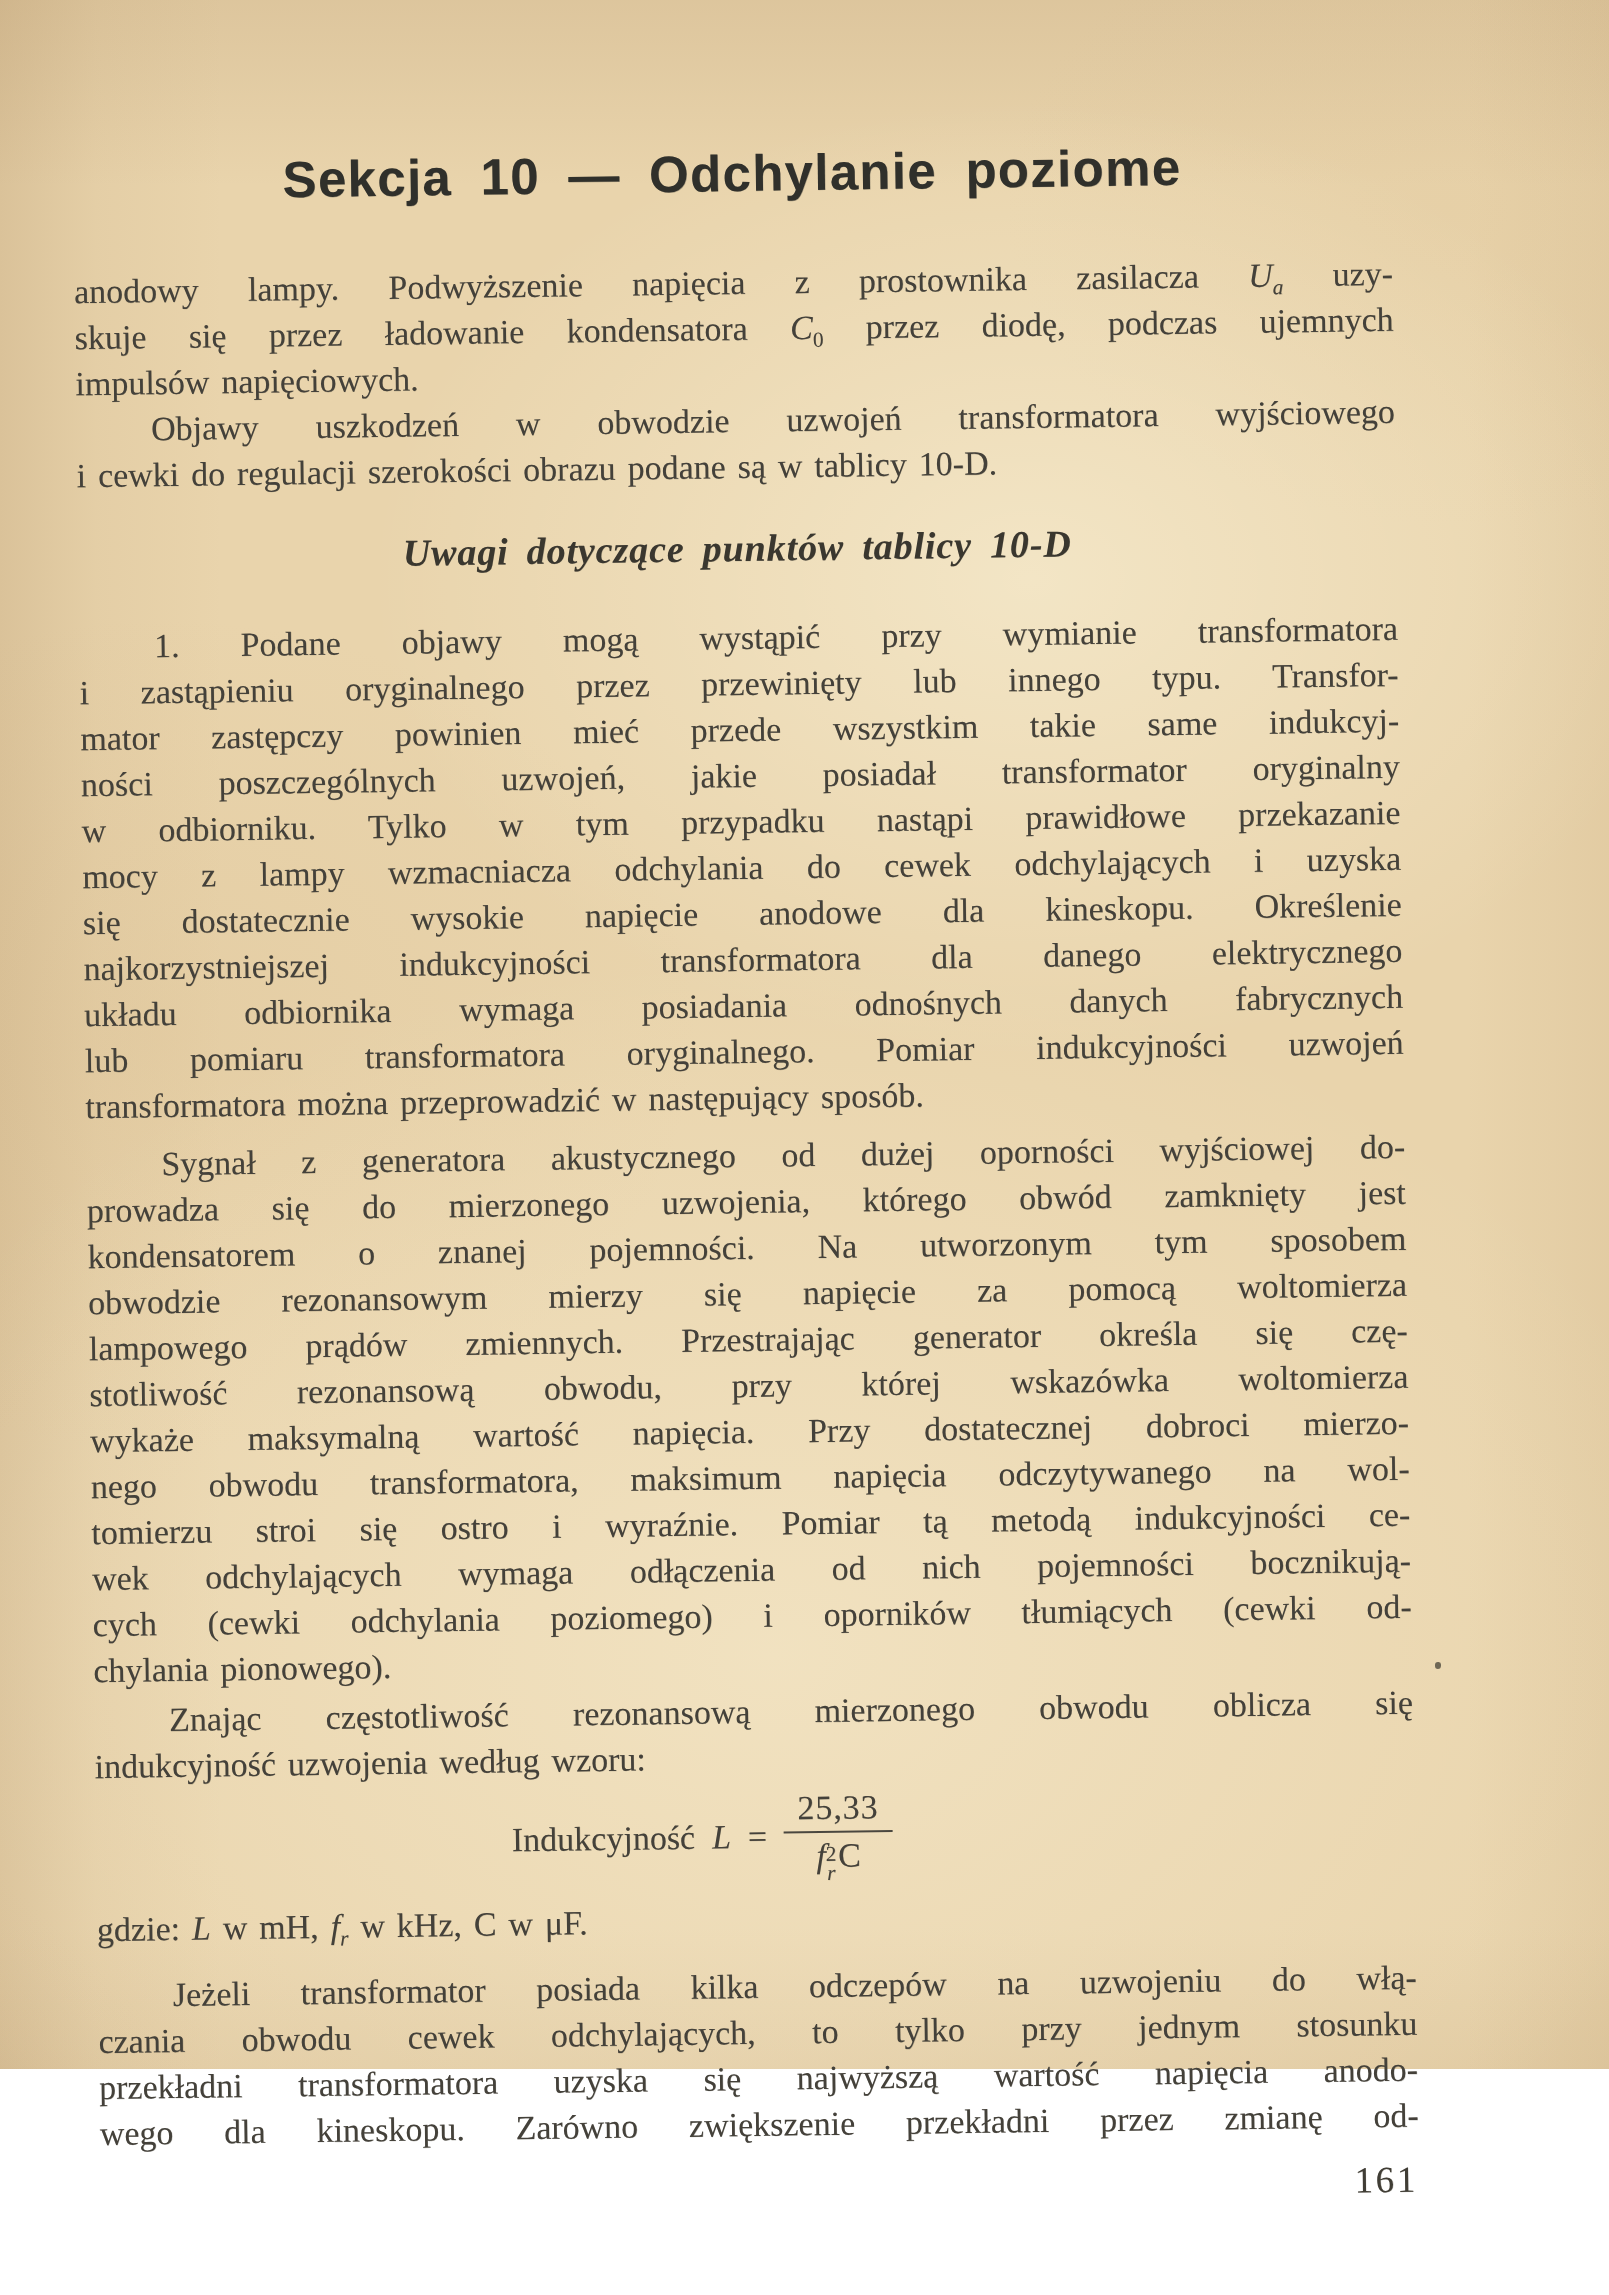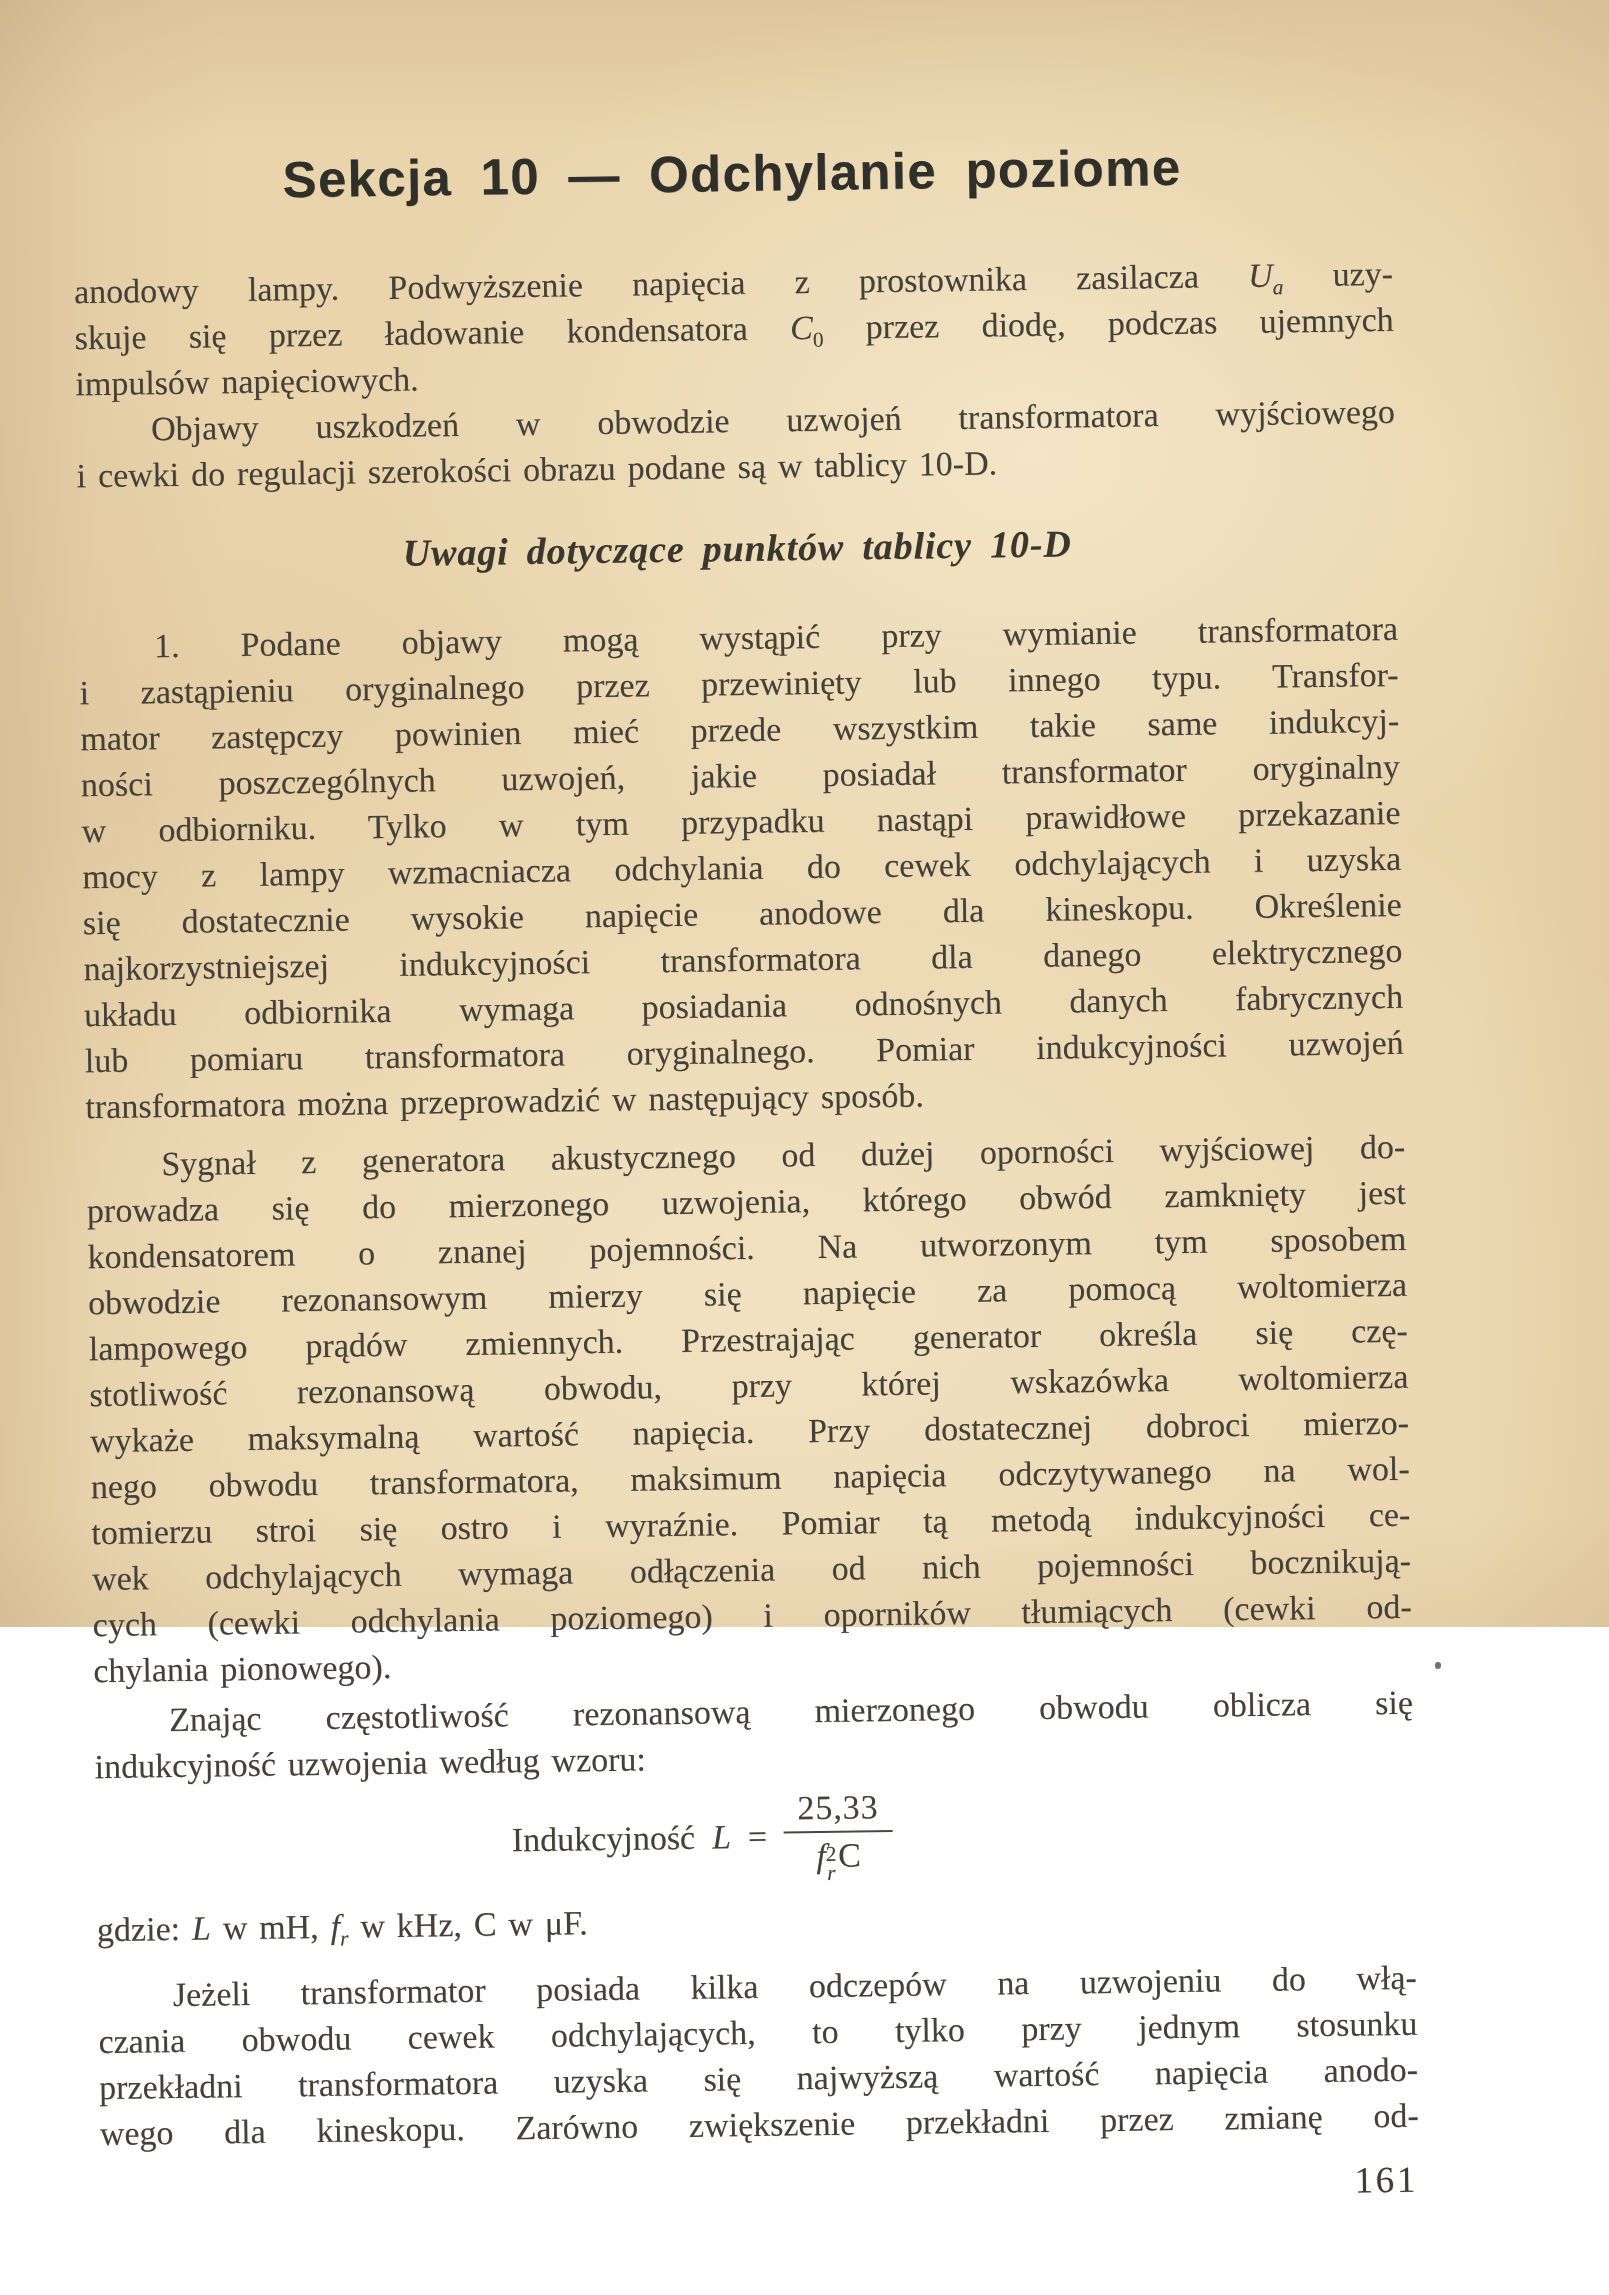--- a/index.html
+++ b/index.html
@@ -2,21 +2,21 @@
 <html style="font-size:13.7px"><head>
 <meta charset="utf-8">
 <style>
   html, body {
     margin: 0; padding: 0;
     width: 1610px; height: 2295px;
     overflow: hidden;
   }
   #sheet {
     position: relative;
-    width: 1610px; height: 1627px;
+    width: 1610px; height: 2069px;
     background:
       radial-gradient(942px 685px at 64% 28%, rgba(255,250,228,0.45), transparent 70%),
       radial-gradient(1284px 942px at 48% 80%, rgba(253,246,222,0.40), transparent 75%),
       radial-gradient(771px 599px at 10% 50%, rgba(205,172,122,0.16), transparent 70%),
       radial-gradient(599px 428px at 90% 10%, rgba(214,184,136,0.14), transparent 75%),
       linear-gradient(90deg, rgba(140,100,55,0.16) 0%, rgba(140,100,55,0.05) 6%, rgba(140,100,55,0) 14%),
       linear-gradient(270deg, rgba(160,120,70,0.09) 0%, rgba(160,120,70,0) 9%),
       linear-gradient(180deg, rgba(140,100,55,0.13) 0%, rgba(140,100,55,0) 9%),
       linear-gradient(0deg, rgba(140,100,55,0.08) 0%, rgba(140,100,55,0) 7%),
       #e9d4ac;

